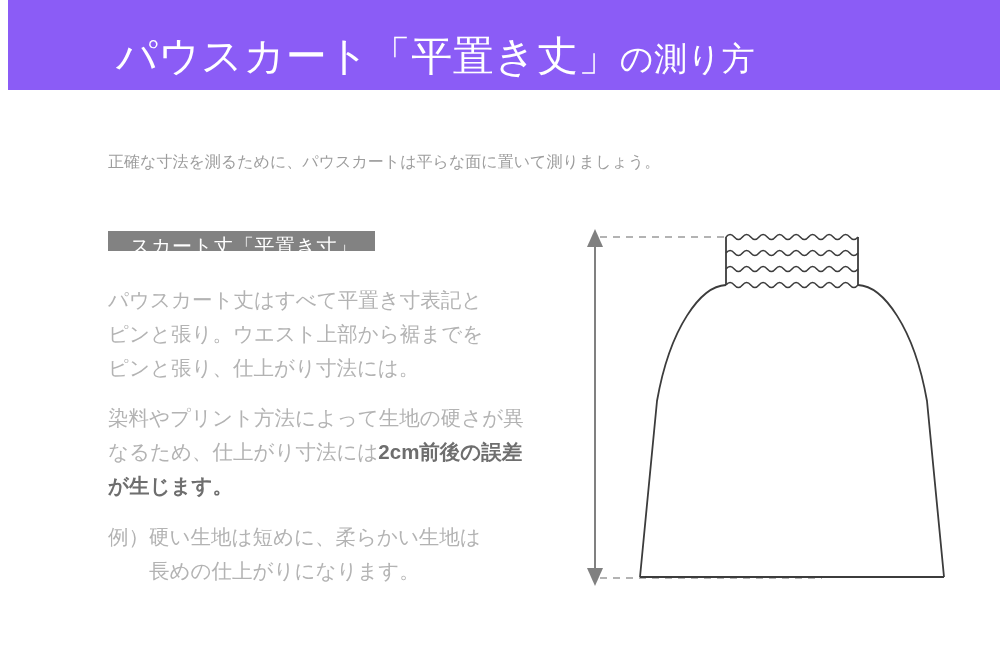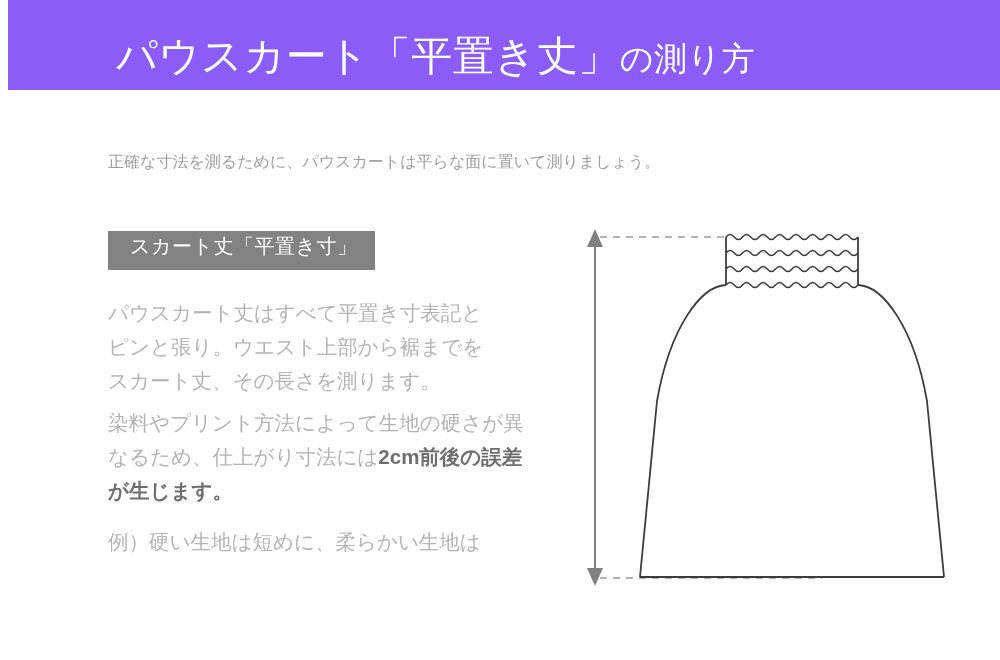--- a/index.html
+++ b/index.html
@@ -57,35 +57,35 @@
     top: 231px;
     width: 420px;
   }
 
   .section-badge {
     display: inline-block;
     background: #828282;
     color: #ffffff;
     font-size: 20px;
     line-height: 31px;
-    height: 39px;
+    height: 20px;
     padding: 0 18px 0 22px;
     white-space: nowrap;
     font-weight: 400;
     letter-spacing: 0.5px;
   }
 
   .para {
     color: #b3b3b3;
     font-size: 20.5px;
     line-height: 34px;
     margin: 0;
   }
   .para-1 { margin-top: 26px; }
-  .para-2 { margin-top: 8px; }
+  .para-2 { margin-top: 16px; }
   .para-3 { margin-top: 17px; }
 
   .para strong {
     color: #6e6e6e;
     font-weight: bold;
   }
 
   .para-3 .ex-label {
     display: inline-block;
   }
@@ -118,29 +118,29 @@
 
 <div class="intro-line">正確な寸法を測るために、パウスカートは平らな面に置いて測りましょう。</div>
 
 <div class="left-col">
 
   <div class="section-badge">スカート丈「平置き寸」</div>
 
   <p class="para para-1">
     <span>パウスカート丈はすべて平置き寸表記と</span><br>
     <span>ピンと張り。ウエスト上部から裾までを</span><br>
-    <span>スカート丈、その長さを測ります。</span>
+    <span>ピンと張り、仕上がり寸法には。</span>
   </p>
 
   <p class="para para-2">
     <span>染料やプリント方法によって生地の硬さが異なるため、仕上がり寸法には</span><strong>2cm前後の誤差が生じます。</strong>
   </p>
 
   <p class="para para-3">
-    <span class="ex-label">例）</span><span class="ex-body"><span>硬い生地は短めに、柔らかい生地は</span><br></span>
+    <span class="ex-label">例）</span><span class="ex-body"><span>硬い生地は短めに、柔らかい生地は</span><br><span>長めの仕上がりになります。</span></span>
   </p>
 
 </div>
 
 <div class="diagram">
   <svg width="430" height="390" viewBox="0 0 430 390" xmlns="http://www.w3.org/2000/svg">
 
     <line x1="40" y1="22" x2="168" y2="22" stroke="#9a9a9a" stroke-width="1.6" stroke-dasharray="7,6"></line>
 
     <line x1="40" y1="363" x2="262" y2="363" stroke="#9a9a9a" stroke-width="1.6" stroke-dasharray="7,6"></line>

